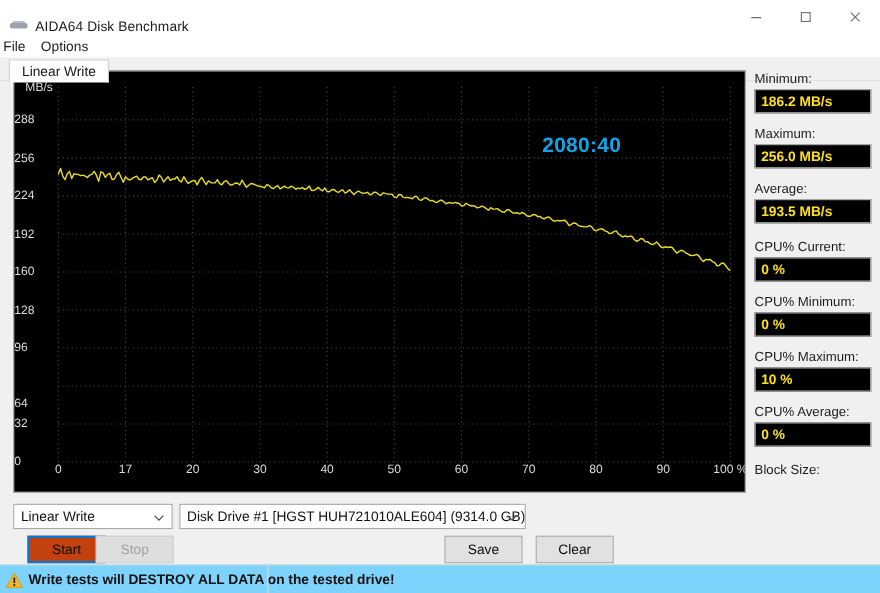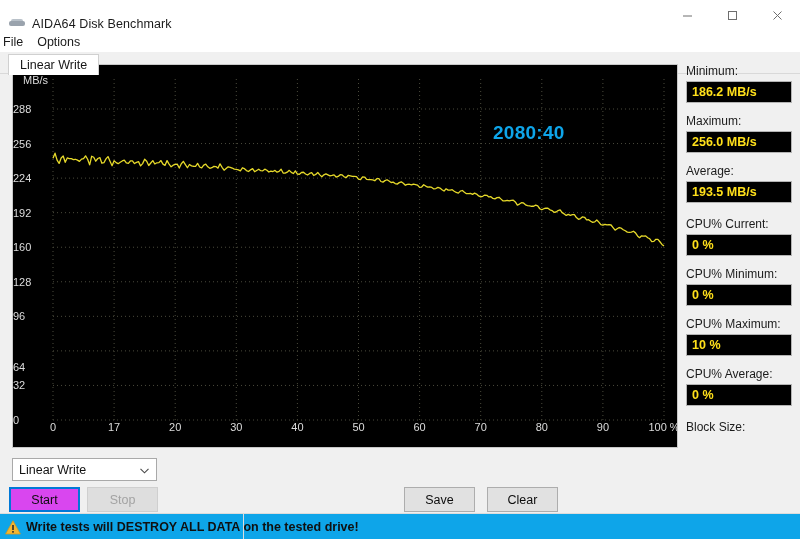--- a/index.html
+++ b/index.html
@@ -236,37 +236,38 @@
     background: #e1e1e1;
     border: 1px solid #adadad;
     box-sizing: border-box;
     display: flex;
     align-items: center;
     justify-content: center;
     font-size: 12.5px;
     color: #0d0d0d;
   }
   .btn.primary {
-    background: #d946ef;
+    background: #c2410c;
     border: 2px solid #0078d7;
+    margin-left: 16px;
   }
   .btn.disabled {
     background: #dedede;
     border: 1px solid #cfcfcf;
     color: #a3a3a3;
   }
 
   
   .warnbar {
     position: absolute;
     left: 0;
     top: 513px;
     width: 800px;
     height: 26px;
-    background: #0ea5e9;
+    background: #7dd3fc;
     border-top: 1px solid #dcdcdc;
     display: flex;
     align-items: center;
   }
   .warn-icon {
     margin-left: 5px;
     margin-right: 5px;
     width: 16px;
     height: 15px;
     position: relative;
@@ -417,20 +418,28 @@
 
   <div class="combo" style="left:12px; top:384px; width:145px;">
     <span>Linear Write</span>
     <span class="caret">
       <svg width="9" height="6" viewBox="0 0 9 6">
           <polyline points="0.5,0.8 4.5,4.8 8.5,0.8" fill="none" stroke="#4a4a4a" stroke-width="1.1"></polyline>
         </svg>
     </span>
   </div>
 
+  <div class="combo" style="left:163px; top:384px; width:315px;">
+    <span>Disk Drive #1  [HGST HUH721010ALE604]  (9314.0 GB)</span>
+    <span class="caret">
+      <svg width="9" height="6" viewBox="0 0 9 6">
+          <polyline points="0.5,0.8 4.5,4.8 8.5,0.8" fill="none" stroke="#4a4a4a" stroke-width="1.1"></polyline>
+        </svg>
+    </span>
+  </div>
 
   <div class="btn primary" style="left:9px; top:413px; width:71px;">Start</div>
   <div class="btn disabled" style="left:87px; top:413px; width:71px;">Stop</div>
   <div class="btn" style="left:487px; top:413px; width:71px;">Clear</div>
   <div class="btn" style="left:404px; top:413px; width:71px;">Save</div>
 </div>
 
 <div class="warnbar">
   <div class="warn-icon">
     <svg width="16" height="15" viewBox="0 0 16 15">

